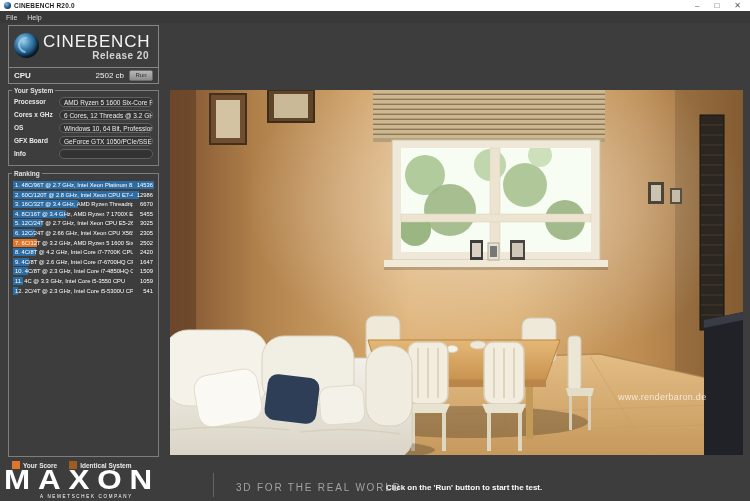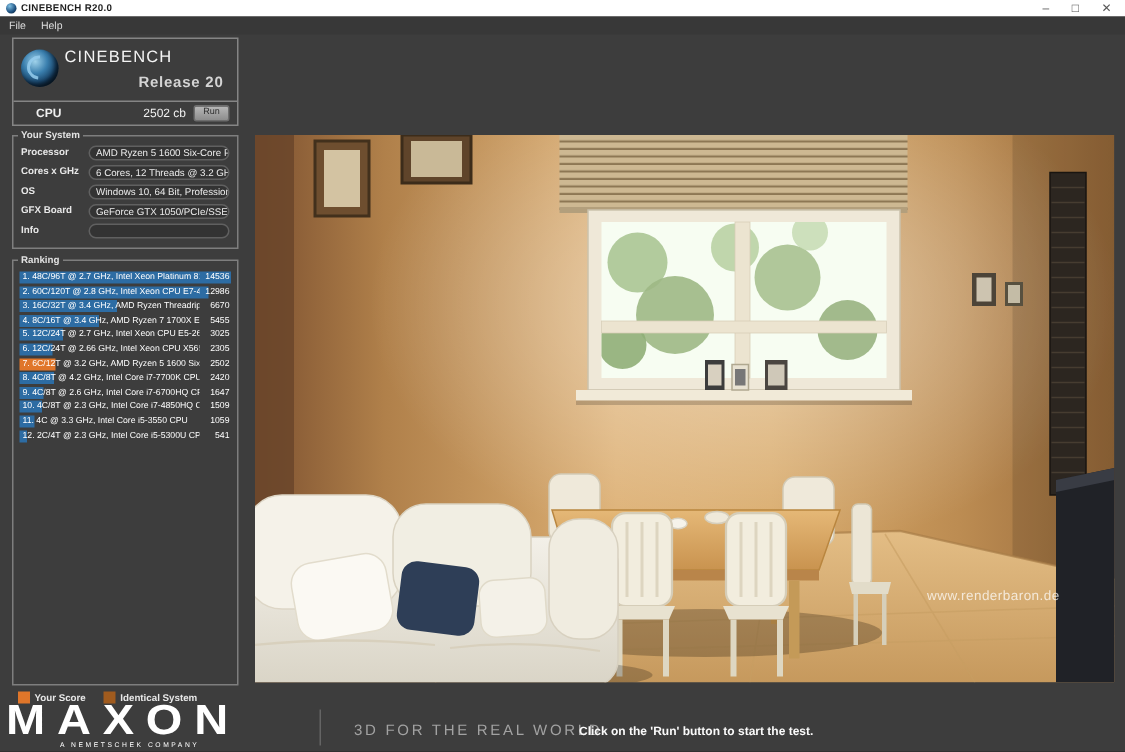--- a/index.html
+++ b/index.html
@@ -15,23 +15,23 @@
 
   
   .menubar{position:absolute;top:11px;left:0;right:0;height:12px;background:#383838;display:flex;gap:10px;align-items:center;padding:0 6px;box-sizing:border-box;}
   .menu-item{font-size:7px;color:#dddddd;}
 
   
   .logo-box{position:absolute;left:8px;top:25px;width:151px;height:59px;border:1px solid #858585;box-sizing:border-box;}
   .logo-row{position:relative;height:41px;border-bottom:1px solid #858585;}
   .cb-sphere{position:absolute;left:5px;top:7px;width:25px;height:25px;border-radius:50%;background:radial-gradient(circle at 38% 32%,#9fd2ea 0%,#3a7fae 35%,#143b5e 65%,#060d14 100%);box-shadow:inset -2px -2px 3px rgba(0,0,0,.55);}
   .cb-sphere::after{content:"";position:absolute;left:4px;top:4px;width:12px;height:12px;border-radius:50%;border:2.5px solid rgba(150,205,238,.85);border-right-color:transparent;border-bottom-color:transparent;transform:rotate(-40deg);}
-  .cb-name{position:absolute;left:34px;top:6px;font-size:11px;color:#f4f4f4;letter-spacing:.8px;font-weight:400;}
+  .cb-name{position:absolute;left:34px;top:6px;font-size:17px;color:#f4f4f4;letter-spacing:.8px;font-weight:400;}
   .cb-release{position:absolute;right:9px;top:24px;font-size:10px;color:#d4d4d4;letter-spacing:.5px;font-weight:700;}
-  .cpu-row{position:absolute;left:10px;right:0;bottom:0;height:16px;display:flex;align-items:center;padding:0 5px;justify-content:center;}
+  .cpu-row{position:absolute;left:0;right:0;bottom:0;height:16px;display:flex;align-items:center;padding:0 5px;justify-content:center;}
   .cpu-label{font-size:8px;font-weight:bold;color:#f0f0f0;}
   .cpu-score{margin-left:auto;font-size:8px;font-weight:normal;color:#f0f0f0;margin-right:5px;}
   .run-btn{width:24px;height:11px;font-size:6px;font-family:inherit;color:#2e2e2e;background:linear-gradient(#b7b7b7,#8d8d8d);border:1px solid #6d6d6d;border-radius:2px;padding:0;line-height:9px;text-align:center;}
 
   
   fieldset.group{position:absolute;left:8px;width:151px;margin:0;padding:0;border:1px solid #7e7e7e;min-width:0;box-sizing:border-box;background:transparent;}
   fieldset.group legend{font-size:6.5px;font-weight:bold;color:#e2e2e2;padding:0 2px;margin-left:3px;}
   #sys-box{top:87px;height:79px;}
   .sys-rows{padding:1px 0 0;}
   .sys-row{display:flex;align-items:center;height:13px;padding:0 5px;}

